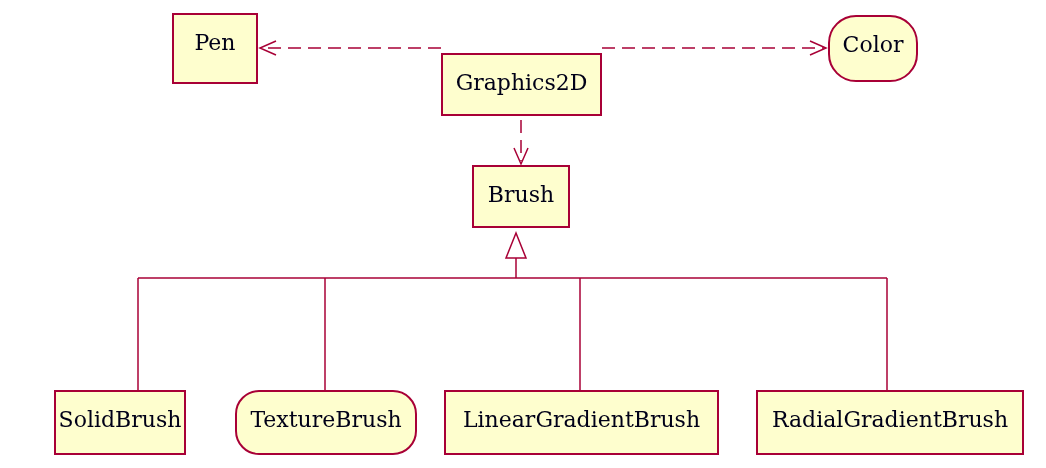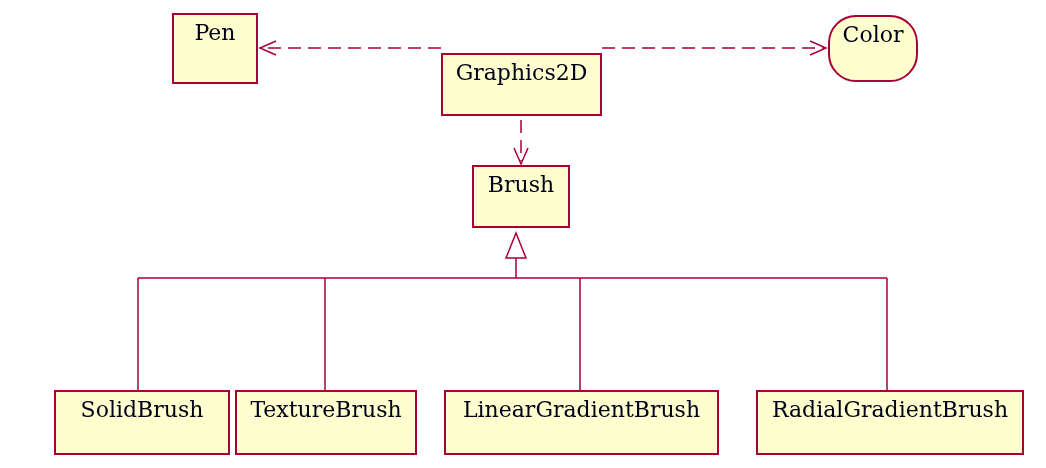--- a/index.html
+++ b/index.html
@@ -26,36 +26,36 @@
   }
   .node{
     position:absolute;
     box-sizing:border-box;
     background:var(--node-fill);
     border:2px solid var(--node-border);
     color:var(--text-color);
     font-size:22px;
     line-height:1.1;
     text-align:center;
-    padding-top:6px;
+    padding-top:16px;
     z-index:1;
     white-space:nowrap;
   }
   .edge-line{stroke:var(--edge-color);stroke-width:1.5;fill:none;}
   .edge-dashed{stroke-dasharray:13 7;}
   .arrow-open{stroke:var(--edge-color);stroke-width:1.5;fill:none;}
   .tri-hollow{stroke:var(--edge-color);stroke-width:1.5;fill:#FFFFFF;}
 
   
   #node-pen{left:172px;top:13px;width:86px;height:71px;}
   #node-graphics2d{left:441px;top:17px;width:161px;height:63px;margin-top:36px;}
   #node-color{left:828px;top:15px;width:90px;height:67px;border-radius:28px;}
   #node-brush{left:472px;top:165px;width:98px;height:63px;}
-  #node-solidbrush{left:54px;top:390px;width:176px;height:65px;}
-  #node-texturebrush{left:235px;top:390px;width:182px;height:65px;}
+  #node-solidbrush{left:54px;top:390px;width:132px;height:65px;}
+  #node-texturebrush{left:235px;top:390px;width:182px;height:65px;border-radius:24px;}
   #node-lineargradientbrush{left:444px;top:390px;width:275px;height:65px;}
   #node-radialgradientbrush{left:756px;top:390px;width:268px;height:65px;}
 </style>
 </head>
 <body>
 
 <div id="canvas">
 
   <svg id="edges" viewBox="0 0 1046 468" xmlns="http://www.w3.org/2000/svg">
 

